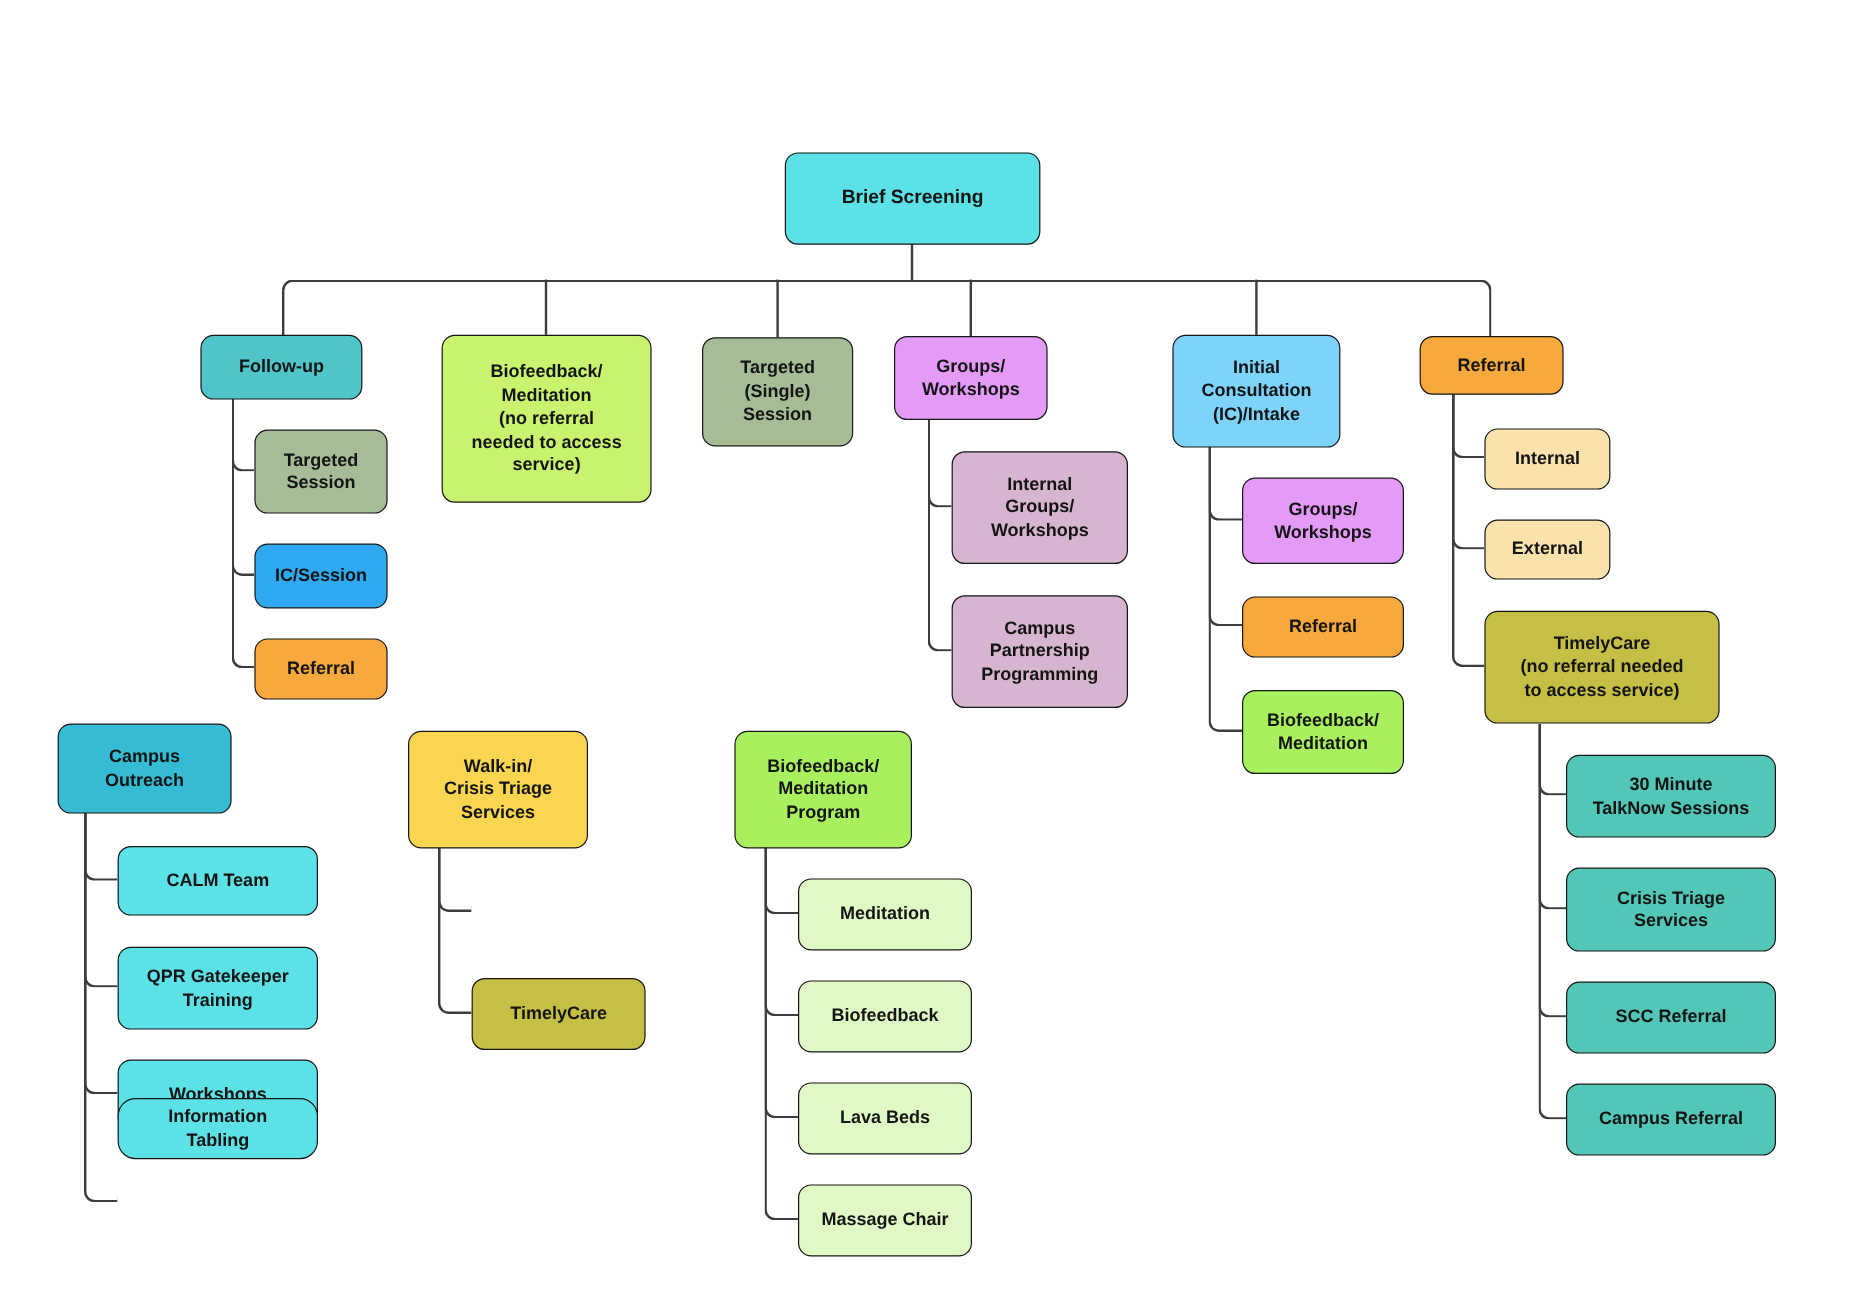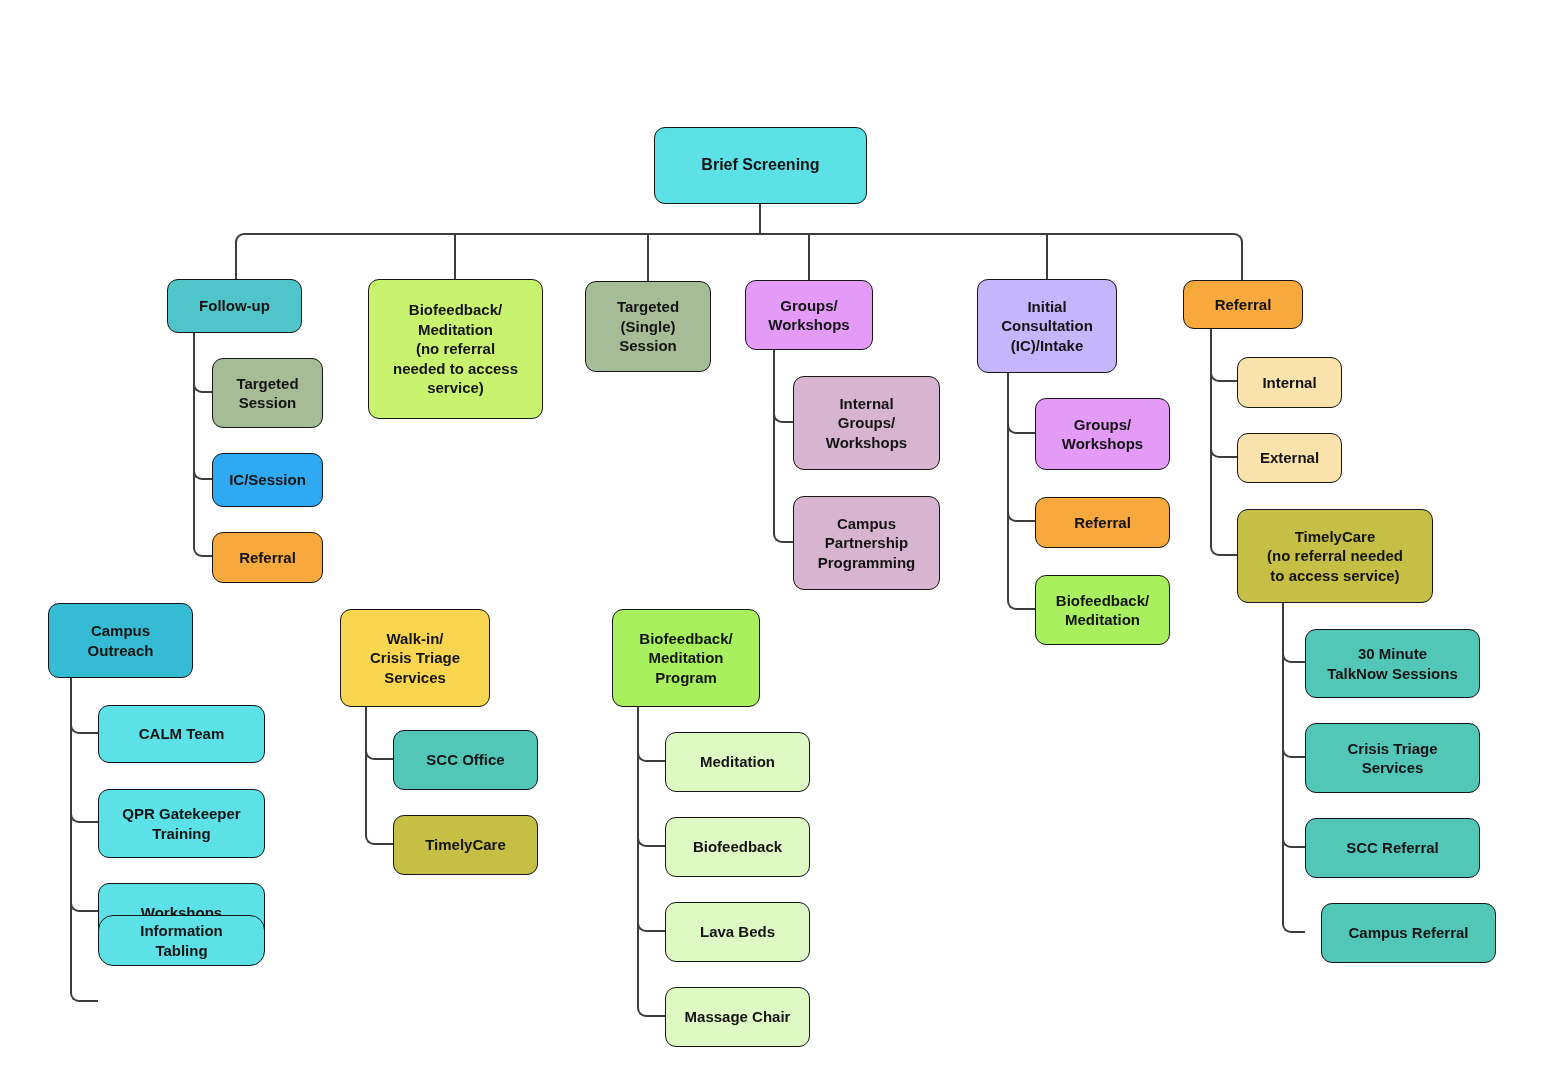--- a/index.html
+++ b/index.html
@@ -125,21 +125,21 @@
   <div class="node n-bm2" style="background: rgb(201, 243, 111);">Biofeedback/
 Meditation
 (no referral
 needed to access
 service)</div>
   <div class="node n-tss" style="background: rgb(166, 188, 150);">Targeted
 (Single)
 Session</div>
   <div class="node n-gw2" style="background: rgb(227, 155, 247);">Groups/
 Workshops</div>
-  <div class="node n-ic2" style="background: #c4b5fd;">Initial
+  <div class="node n-ic2" style="background: #7dd3fc;">Initial
 Consultation
 (IC)/Intake</div>
   <div class="node n-ref2" style="background: rgb(247, 169, 62);">Referral</div>
 
   <div class="node n-fu-ts" style="background: rgb(166, 188, 150);">Targeted
 Session</div>
   <div class="node n-fu-ic" style="background: rgb(47, 169, 242);">IC/Session</div>
   <div class="node n-fu-ref" style="background: rgb(247, 169, 62);">Referral</div>
 
   <div class="node n-igw" style="background: rgb(215, 180, 207);">Internal
@@ -159,35 +159,34 @@
   <div class="node n-ext" style="background: rgb(250, 226, 173);">External</div>
   <div class="node n-tc" style="background: rgb(198, 191, 69);">TimelyCare
 (no referral needed
 to access service)</div>
 
   <div class="node n-talknow" style="background: rgb(83, 199, 183);">30 Minute
 TalkNow Sessions</div>
   <div class="node n-cts" style="background: rgb(83, 199, 183);">Crisis Triage
 Services</div>
   <div class="node n-sccref" style="background: rgb(83, 199, 183);">SCC Referral</div>
-  <div class="node n-campref" style="background: rgb(83, 199, 183); margin-left: 16px;">Campus Referral</div>
+  <div class="node n-campref" style="background: rgb(83, 199, 183);">Campus Referral</div>
 
   <div class="node n-co" style="background: rgb(53, 188, 212);">Campus
 Outreach</div>
   <div class="node n-calm" style="background: rgb(92, 225, 230);">CALM Team</div>
   <div class="node n-qpr" style="background: rgb(92, 225, 230);">QPR Gatekeeper
 Training</div>
   <div class="node n-wk" style="background: rgb(92, 225, 230);">Workshops</div>
   <div class="node n-it" style="background: rgb(92, 225, 230);">Information
 Tabling</div>
 
   <div class="node n-walkin" style="background: rgb(250, 213, 80);">Walk-in/
 Crisis Triage
 Services</div>
-  <div class="node n-scco" style="background: rgb(83, 199, 183);">SCC Office</div>
   <div class="node n-tcw" style="background: rgb(198, 191, 69);">TimelyCare</div>
 
   <div class="node n-bmp" style="background: rgb(168, 240, 94);">Biofeedback/
 Meditation
 Program</div>
   <div class="node n-med" style="background: rgb(223, 249, 197);">Meditation</div>
   <div class="node n-bio" style="background: rgb(223, 249, 197);">Biofeedback</div>
   <div class="node n-lava" style="background: rgb(223, 249, 197);">Lava Beds</div>
   <div class="node n-mass" style="background: rgb(223, 249, 197);">Massage Chair</div>
 

